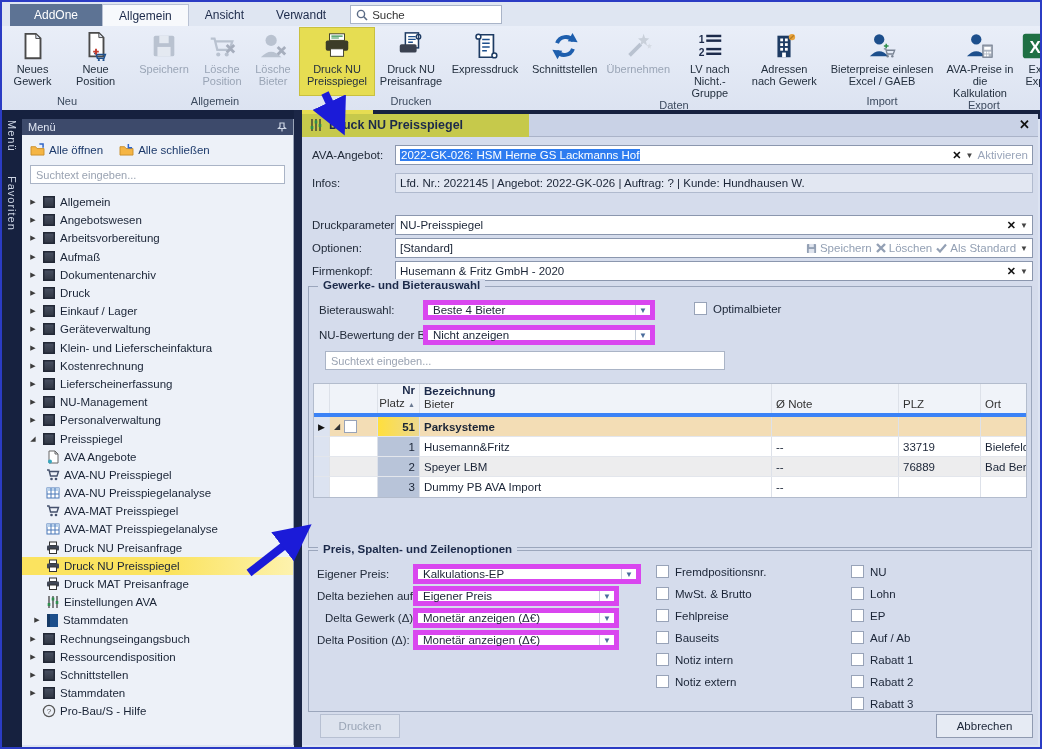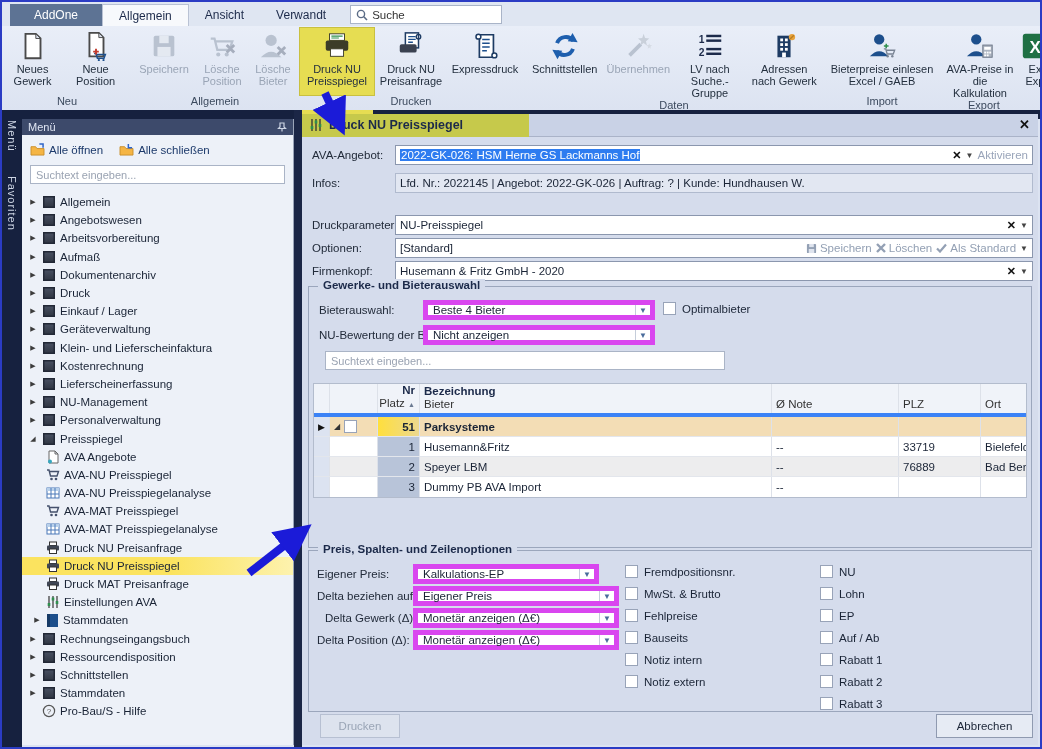--- a/index.html
+++ b/index.html
@@ -59,21 +59,21 @@
   .fx{margin-left:auto;font-weight:bold;color:#111;font-size:11px;}
   .fv{font-size:8px;color:#444;}
   .gray{color:#9aa5ba;}
   .minibtn{display:flex;align-items:center;gap:3px;color:#93a0b4;font-size:11.5px;}
   .fieldset{position:absolute;left:6px;right:6px;border:1px solid #9ba6bc;}
   .legend{position:absolute;top:-8px;left:9px;background:#d5dcec;padding:0 5px;font-size:11.5px;font-weight:bold;color:#1c2a4a;}
   .dd{position:absolute;height:20px;background:#fff;border:5px solid #d946ef;font-size:11.5px;color:#1a2436;display:flex;align-items:center;}
   .dd .ddv{flex:1;padding:0 5px;white-space:nowrap;overflow:hidden;}
   .dd .dda{width:15px;align-self:stretch;display:flex;align-items:center;justify-content:center;font-size:8px;color:#4a6c9b;border-left:1px solid #c5cdda;}
   .cb{width:13px;height:13px;background:#fff;border:1px solid #98a3b8;flex:none;}
-  .cbrow{position:absolute;display:flex;align-items:center;gap:6px;font-size:11.5px;color:#1a2436;}
+  .cbrow{position:absolute;display:flex;align-items:center;gap:6px;font-size:11.5px;color:#1a2436;margin-left:31px;}
   
   .tbl{position:absolute;left:4px;right:4px;top:96px;background:#fff;border:1px solid #b3bccd;font-size:11.5px;color:#1a2436;}
   .tr{display:flex;height:20px;border-bottom:1px solid #e3e6ec;align-items:stretch;}
   .tr.th{height:33px;background:#f0f3f9;border-bottom:4px solid #3b82f6;}
   .td{padding:0 4px;border-right:1px solid #dde1e9;display:flex;align-items:center;overflow:hidden;white-space:nowrap;}
   .th .td{flex-direction:column;align-items:flex-start;justify-content:flex-end;padding-bottom:2px;}
   .c-sel{width:16px;flex:none;justify-content:center;}
   .c-exp{width:48px;flex:none;gap:4px;}
   .c-nr{width:42px;flex:none;justify-content:flex-end;}
   .th .c-nr{align-items:flex-end;}
@@ -232,21 +232,21 @@
           <svg class="bic" viewBox="0 0 32 32">
               <text x="4" y="13" font-size="11" font-weight="bold" fill="#1c2a4a" font-family="sans-serif">1</text>
               <text x="4" y="27" font-size="11" font-weight="bold" fill="#1c2a4a" font-family="sans-serif">2</text>
               <g fill="#1c2a4a">
                 <rect x="12" y="4" width="16" height="2.6"></rect>
                 <rect x="12" y="9" width="16" height="2.6"></rect>
                 <rect x="12" y="18" width="16" height="2.6"></rect>
                 <rect x="12" y="23" width="16" height="2.6"></rect>
               </g>
             </svg>
-          <span>LV nach Suche.-Gruppe</span>
+          <span>LV nach Nicht.-Gruppe</span>
         </div>
         <div class="rbtn" style="width:76px">
           <svg class="bic" viewBox="0 0 32 32">
               <rect x="9" y="5" width="14" height="23" fill="#1d3b63"></rect>
               <g fill="#fff">
                 <rect x="12" y="8" width="3" height="3"></rect>
                 <rect x="17" y="8" width="3" height="3"></rect>
                 <rect x="12" y="13" width="3" height="3"></rect>
                 <rect x="17" y="13" width="3" height="3"></rect>
                 <rect x="12" y="18" width="3" height="3"></rect>
@@ -674,21 +674,21 @@
           <div class="td c-note">--</div>
           <div class="td c-plz"></div>
           <div class="td c-ort"></div>
         </div>
       </div>
     </div>
 
     <div class="fieldset" style="top:436px;height:162px">
       <span class="legend">Preis, Spalten- und Zeilenoptionen</span>
       <span class="flabel" style="top:17px;left:8px">Eigener Preis:</span>
-      <div class="dd" style="top:13px;left:104px;width:186px">
+      <div class="dd" style="top:13px;left:104px;width:228px">
           <span class="ddv">Kalkulations-EP</span>
           <span class="dda">▼</span>
         </div>
       <span class="flabel" style="top:39px;left:8px">Delta beziehen auf:</span>
       <div class="dd" style="top:35px;left:104px;width:206px">
           <span class="ddv">Eigener Preis</span>
           <span class="dda">▼</span>
         </div>
       <span class="flabel" style="top:61px;left:16px">Delta Gewerk (Δ):</span>
       <div class="dd" style="top:57px;left:104px;width:206px">

